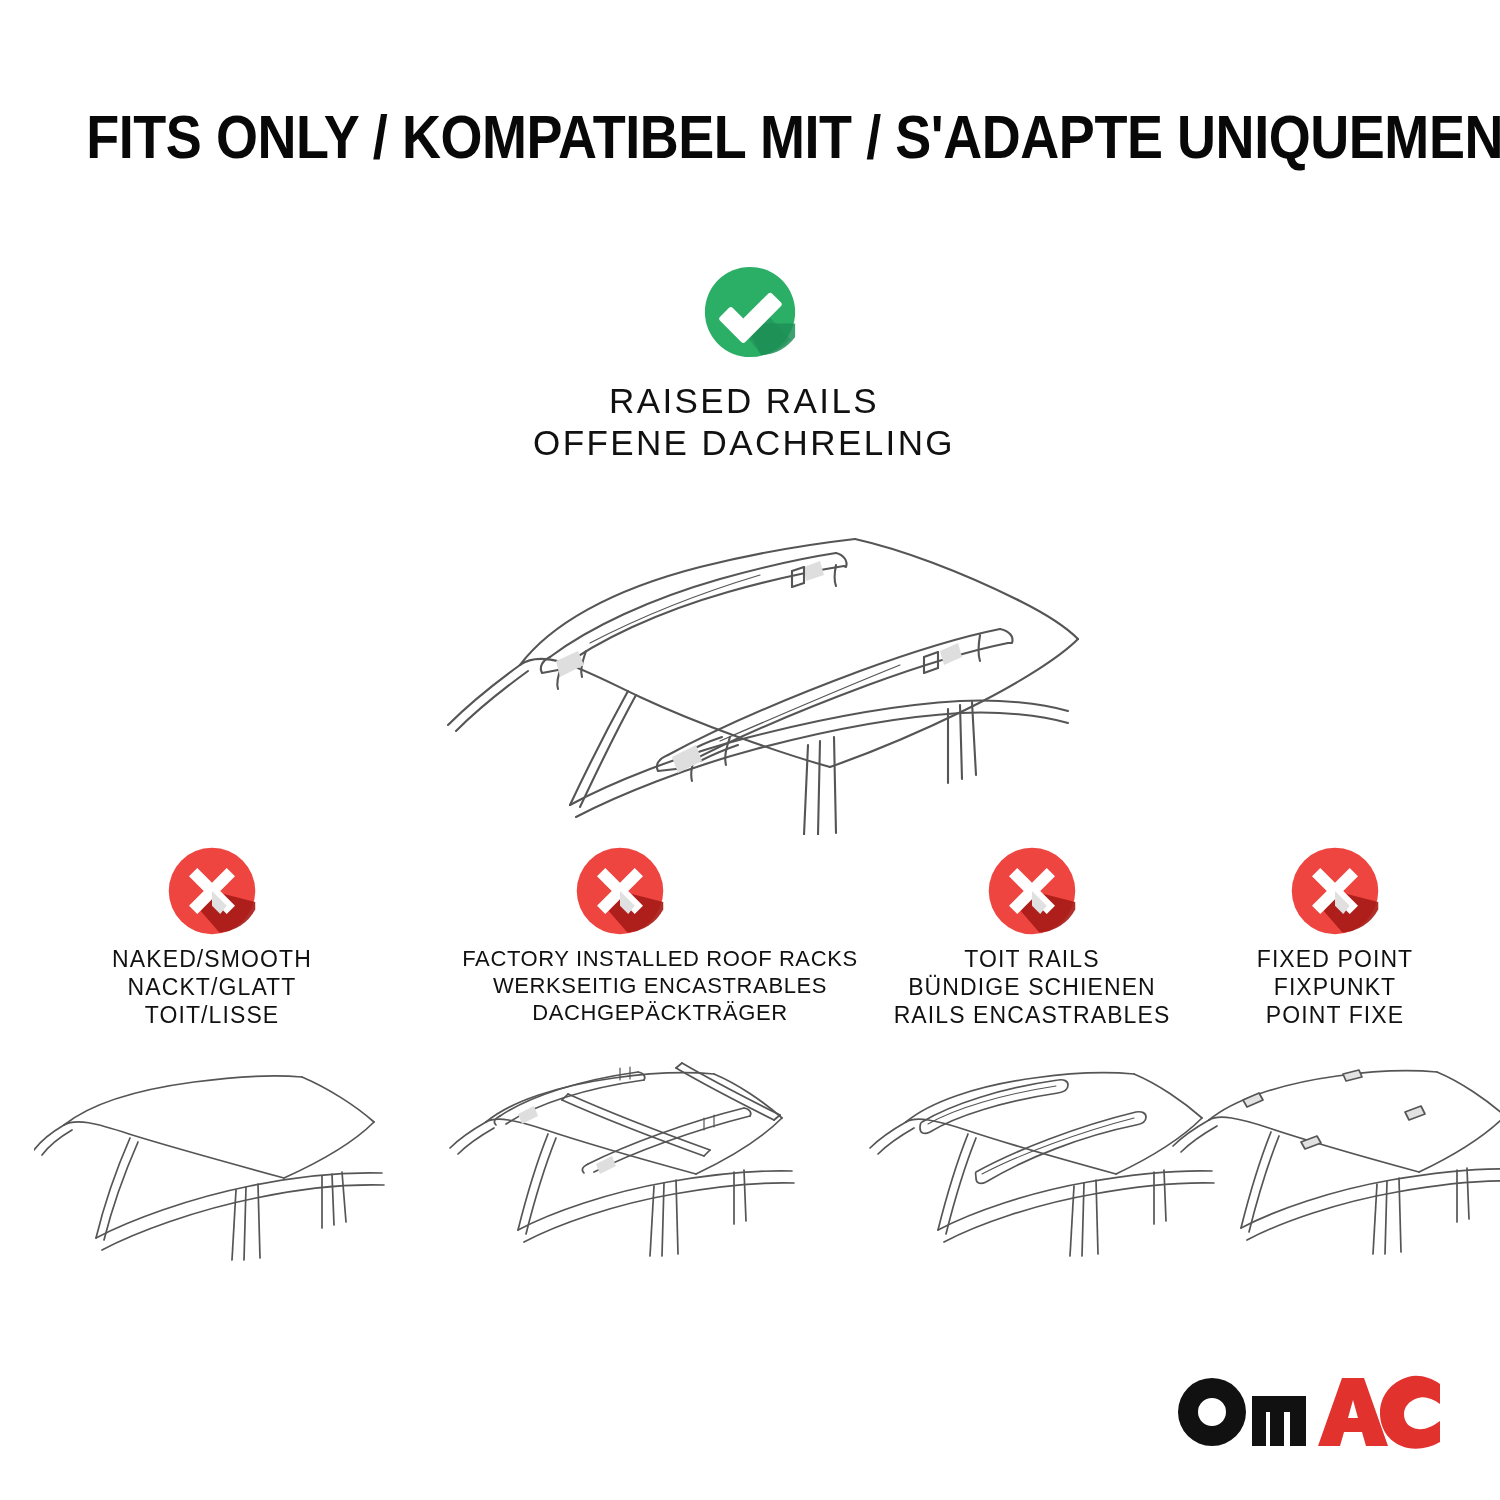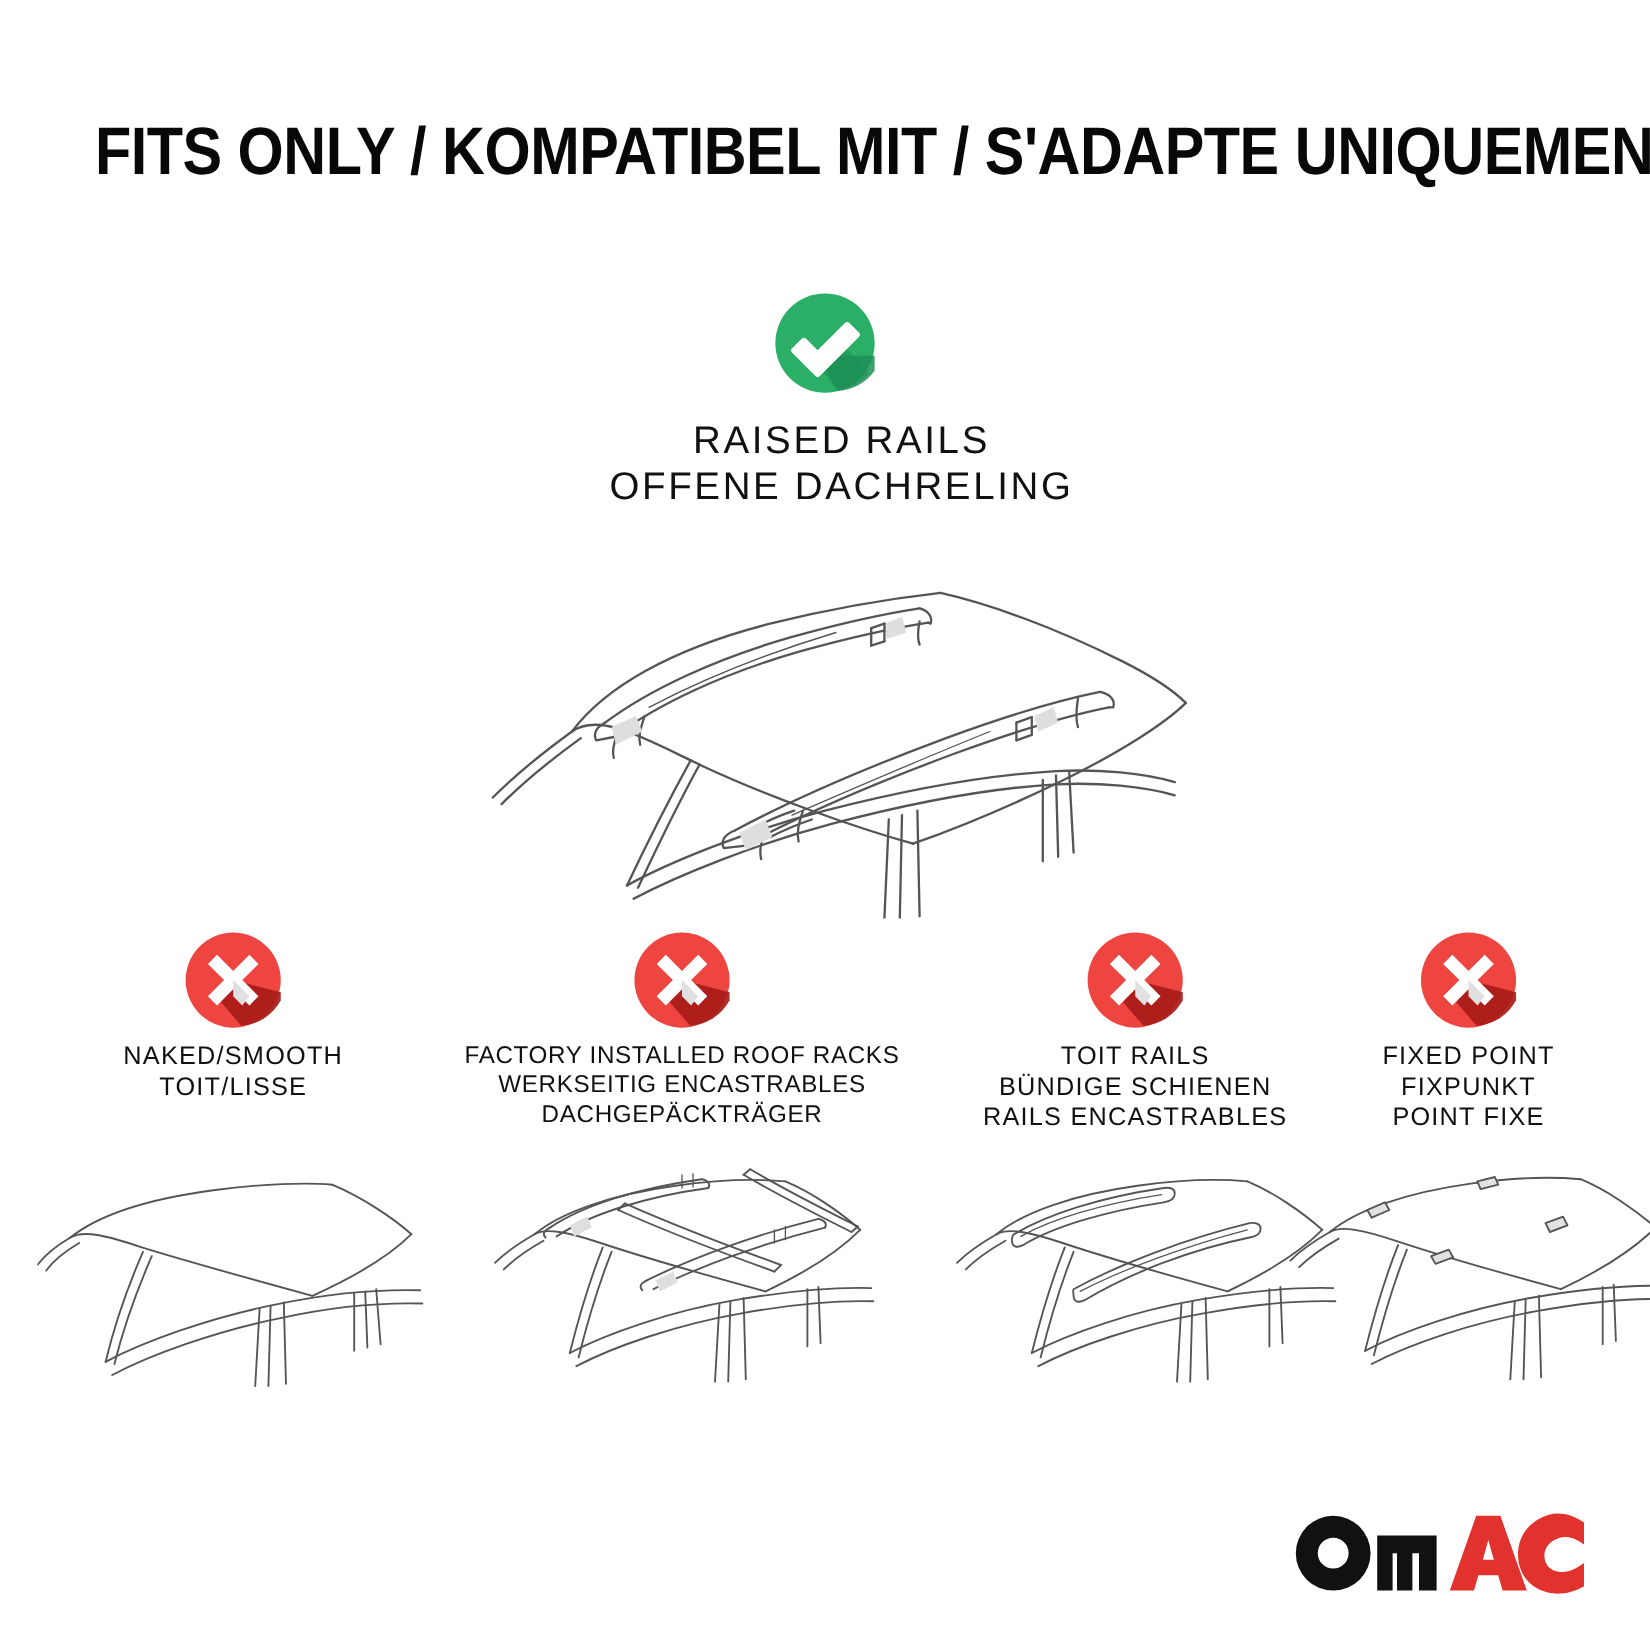--- a/index.html
+++ b/index.html
@@ -43,21 +43,21 @@
     width: 96px;
     height: 96px;
   }
   .badge svg { display: block; width: 100%; height: 100%; }
 
   
   .ok-badge { left: 702px; top: 264px; width: 96px; height: 96px; }
 
   .ok-label {
     position: absolute;
-    left: 365px;
+    left: 344px;
     top: 380px;
     width: 800px;
     text-align: center;
     font-family: "Liberation Sans", sans-serif;
     font-weight: 300;
     font-size: 35px;
     line-height: 42px;
     letter-spacing: 2.4px;
     color: #111111;
     white-space: nowrap;
@@ -110,21 +110,21 @@
     height: 215px;
     margin-left: -180px;
   }
   .col-art svg { display: block; width: 100%; height: 100%; }
 
   .col1 { left: 12px;   width: 400px; }
   .col2 { left: 420px;  width: 400px; }
   .col3 { left: 832px;  width: 400px; }
   .col4 { left: 1135px; width: 400px; }
 
-  .col2 .col-label { font-size: 22px; line-height: 27px; letter-spacing: 0.6px; }
+  .col2 .col-label { font-size: 22px; line-height: 27px; letter-spacing: 0.6px; margin-left: 40px; }
   .col3 .col-label { font-size: 23px; }
 
   .col1 .col-art { margin-left: -178px; top: 215px; }
   .col2 .col-art { margin-left: -182px; top: 215px; }
   .col3 .col-art { margin-left: -172px; top: 215px; }
   .col4 .col-art { margin-left: -170px; top: 215px; }
 
   
   .logo {
     position: absolute;
@@ -225,20 +225,21 @@
     <div class="col-badge">
       <svg viewBox="0 0 100 100" xmlns="http://www.w3.org/2000/svg">
         <circle cx="50" cy="50" r="47" fill="#EE4540"></circle>
         <path d="M50 50 L97 62 L97 70 A47 47 0 0 1 58 95 L38 72 Z" fill="#A81C18" opacity="0.92"></path>
         <path d="M34 25 L50 41 L66 25 L75 34 L59 50 L75 66 L66 75 L50 59 L34 75 L25 66 L41 50 L25 34 Z" fill="#ffffff"></path>
         <path d="M50 50 L66 66 L59 75 L50 66 Z" fill="#E0E0E0"></path>
       </svg>
     </div>
     <div class="col-label">
       <div>NAKED/SMOOTH</div>
+      <div>NACKT/GLATT</div>
       <div>TOIT/LISSE</div>
     </div>
     <div class="col-art">
       <svg viewBox="0 0 360 215" xmlns="http://www.w3.org/2000/svg">
         <g fill="none" stroke="#555555" stroke-width="1.7" stroke-linecap="round" stroke-linejoin="round">
           <path d="M30 65 C55 45 100 30 160 22 C205 16 245 15 268 17"></path>
           <path d="M268 17 C294 28 322 46 340 62"></path>
           <path d="M340 62 C322 80 290 100 250 118"></path>
           <path d="M250 118 C206 106 140 88 95 74 C62 63 42 58 30 65"></path>
           <path d="M30 65 C18 72 6 82 0 90"></path>

